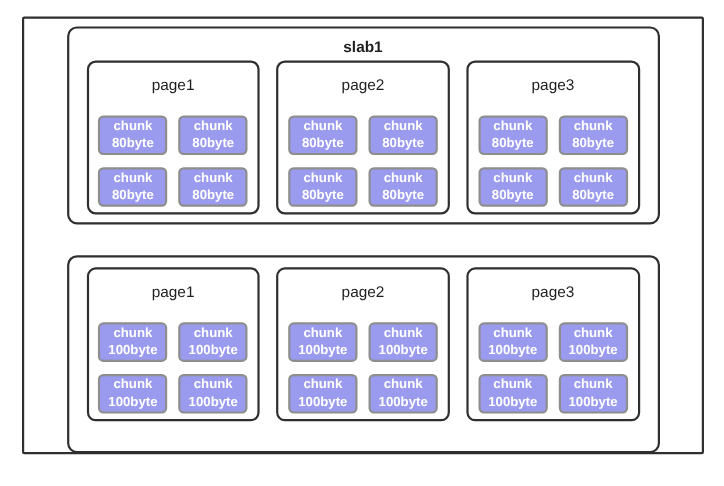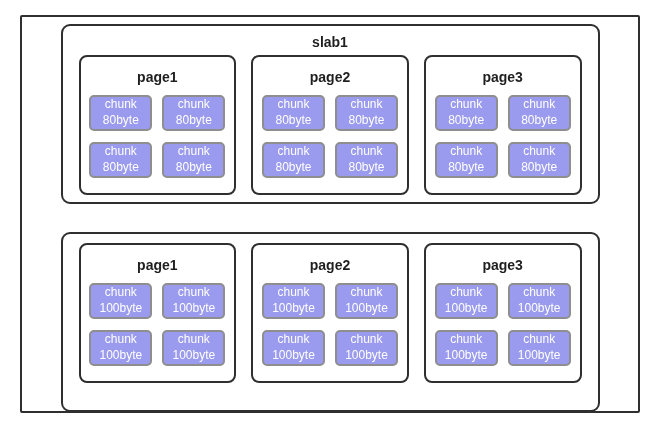--- a/index.html
+++ b/index.html
@@ -54,32 +54,33 @@
   .page {
     flex: 1;
     height: 140px;
     border: 2px solid var(--box-border);
     border-radius: 8px;
     background: var(--background);
     padding-top: 11px;
   }
   .page-label {
     text-align: center;
-    font-weight: bold;
+    font-weight: normal;
     font-size: 14px;
     color: var(--label-text);
     height: 18px;
     line-height: 18px;
   }
   .chunk-grid {
     display: grid;
     grid-template-columns: auto auto;
     justify-content: center;
     gap: 11px 10px;
-    margin-top: 9px;
+    margin-top: 19px;
+    font-weight: bold;
   }
   .chunk {
     min-width: 63px;
     height: 36px;
     padding: 2px 7px;
     background: var(--chunk-fill);
     border: 2px solid var(--chunk-border);
     border-radius: 5px;
     color: var(--chunk-text);
     font-size: 12px;

